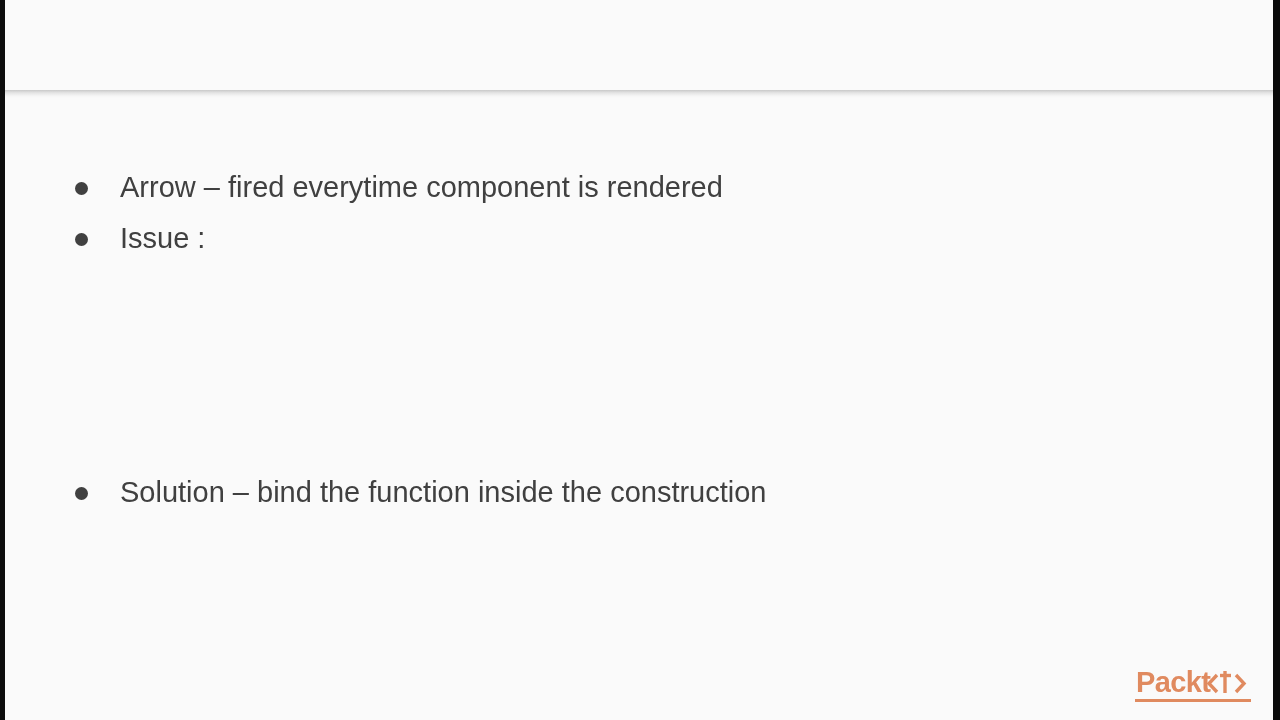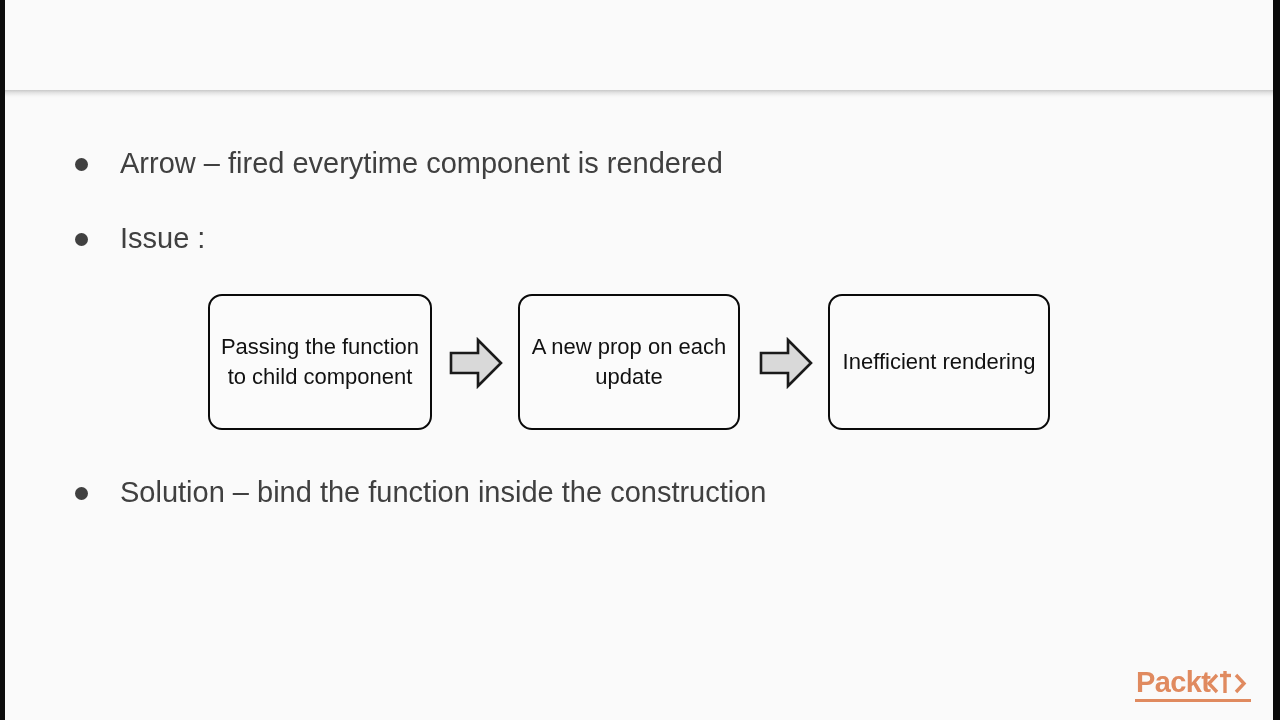--- a/index.html
+++ b/index.html
@@ -78,21 +78,21 @@
     flex: 0 0 auto;
   }
   .bullet-text {
     margin-left: 32px;
     color: #404040;
     font-size: 29px;
     line-height: 1.2;
     font-weight: 400;
   }
 
-  #bullet-arrow    { left: 70px; top: 48px; }
+  #bullet-arrow    { left: 70px; top: 72px; }
   #bullet-issue    { left: 70px; top: 123px; }
   #bullet-solution { left: 70px; top: 377px; }
 
   
   #flow-diagram {
     position: absolute;
     left: 0;
     top: 196px;
     width: 100%;
     height: 140px;
@@ -151,43 +151,20 @@
     <div class="bullet-row" id="bullet-arrow">
       <span class="bullet-dot"></span>
       <span class="bullet-text">Arrow – fired everytime component is rendered</span>
     </div>
 
     <div class="bullet-row" id="bullet-issue">
       <span class="bullet-dot"></span>
       <span class="bullet-text">Issue :</span>
     </div>
 
-    <div id="flow-diagram">
-
-      <div class="flow-box" id="flow-box-0">
-        <span class="flow-box-label">Passing the function to child component</span>
-      </div>
-
-      <svg class="flow-arrow" id="flow-arrow-0" viewBox="0 0 54 54">
-        <polygon points="2,17 29,17 29,4 52,27 29,50 29,37 2,37" fill="#d9d9d9" stroke="#1a1a1a" stroke-width="2.6" stroke-linejoin="miter"></polygon>
-      </svg>
-
-      <div class="flow-box" id="flow-box-1">
-        <span class="flow-box-label">A new prop on each update</span>
-      </div>
-
-      <svg class="flow-arrow" id="flow-arrow-1" viewBox="0 0 54 54">
-        <polygon points="2,17 29,17 29,4 52,27 29,50 29,37 2,37" fill="#d9d9d9" stroke="#1a1a1a" stroke-width="2.6" stroke-linejoin="miter"></polygon>
-      </svg>
-
-      <div class="flow-box" id="flow-box-2">
-        <span class="flow-box-label">Inefficient rendering</span>
-      </div>
-
-    </div>
 
     <div class="bullet-row" id="bullet-solution">
       <span class="bullet-dot"></span>
       <span class="bullet-text">Solution – bind the function inside the construction</span>
     </div>
 
   </div>
 
   <svg id="packt-logo" viewBox="0 0 116 46">
     <text x="1" y="30" font-family="Liberation Sans, sans-serif" font-size="29" font-weight="700" fill="#e08a5f" letter-spacing="-0.6">Packt</text>

